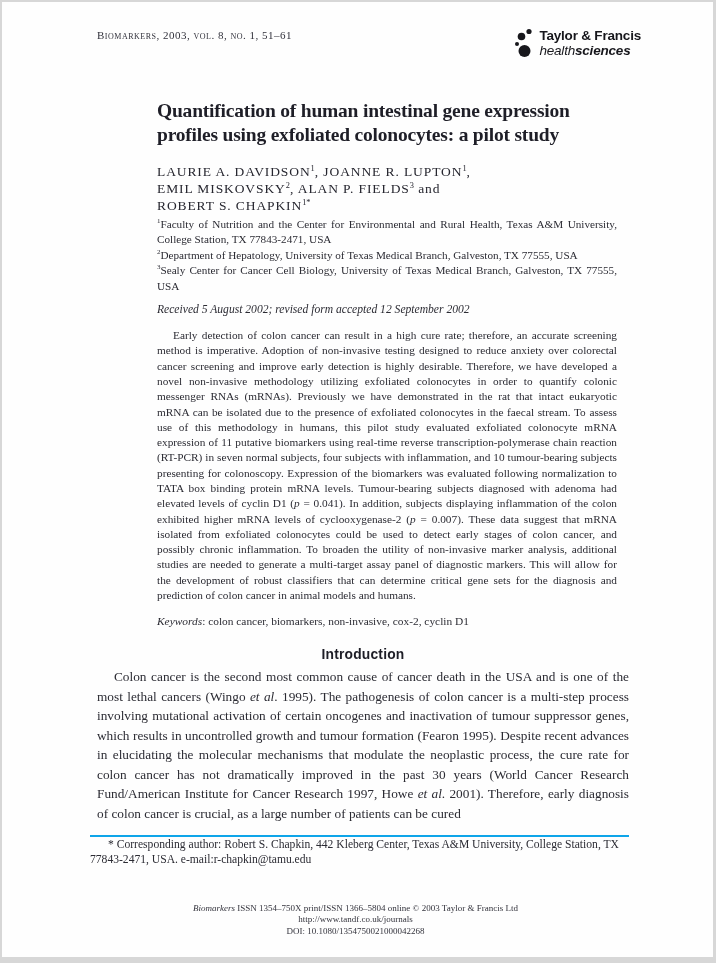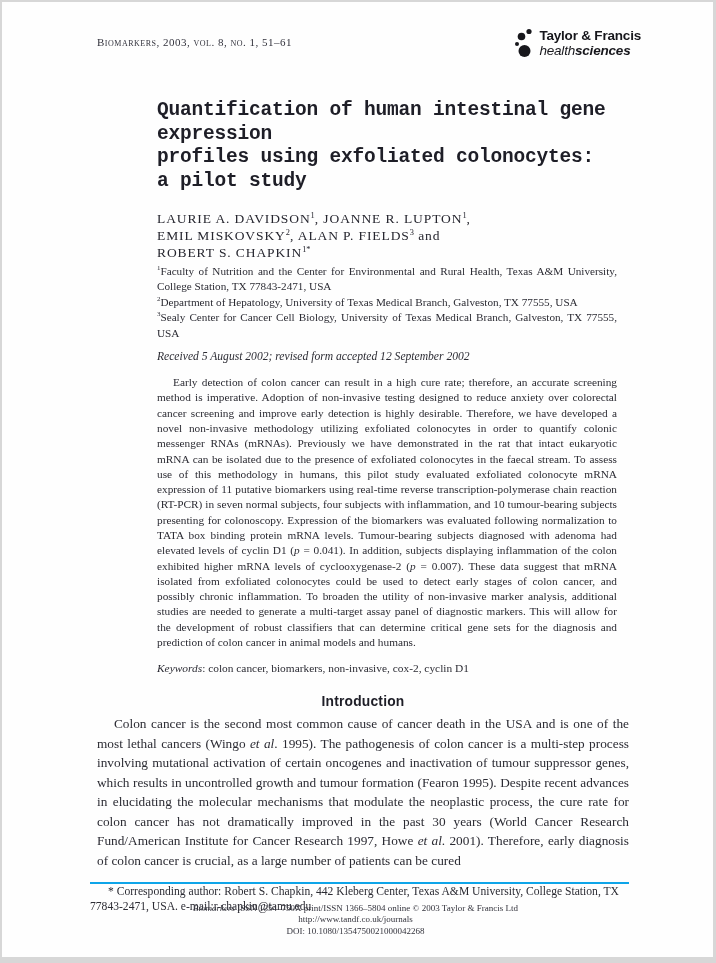--- a/index.html
+++ b/index.html
@@ -11,33 +11,33 @@
     padding:24px 84px 0 95px;
     font-family:"Liberation Serif", serif;
   }
   .i{font-style:italic;}
   .b{font-weight:bold;}
   sup{font-size:0.62em;vertical-align:super;line-height:0;letter-spacing:0;}
 
   
   .header-row{display:flex;justify-content:space-between;align-items:flex-start;}
   .journal-line{
-    margin-top:10px;font-size:11px;letter-spacing:0.5px;
+    margin-top:3px;font-size:11px;letter-spacing:0.5px;
     font-variant:small-caps;color:#31313b;
   }
   .logo{display:flex;align-items:center;gap:3px;margin-right:-12px;}
   .logo svg{display:block;margin-top:1px;}
   .logo-text{font-family:"Liberation Sans", sans-serif;color:#17171c;line-height:15px;font-size:13.5px;letter-spacing:-0.2px;font-weight:600;}
   .logo-text .l2{font-weight:400;font-style:italic;}
   .logo-text .l2 .b{font-weight:800;}
 
   
   .inner{margin:40px 12px 0 60px;}
   .title{
-    margin:0;font-family:Liberation Mono, monospace;font-weight:bold;
+    margin:0;font-family:Liberation Serif, serif;font-weight:bold;
     font-size:19.5px;line-height:23.5px;letter-spacing:-0.2px;color:#1e1e27;
   }
   .authors{margin-top:17px;font-size:13.5px;line-height:17px;letter-spacing:0.9px;color:#26262f;}
   .affiliations{margin-top:3px;font-size:11.2px;line-height:15.4px;text-align:justify;}
   .received{margin-top:9px;font-style:italic;font-size:11.6px;}
   .abstract{margin-top:12px;font-size:11.3px;line-height:15.3px;text-align:justify;text-indent:16px;}
   .keywords{margin-top:12px;font-size:11.4px;}
 
   
   .section{margin-top:20px;}

